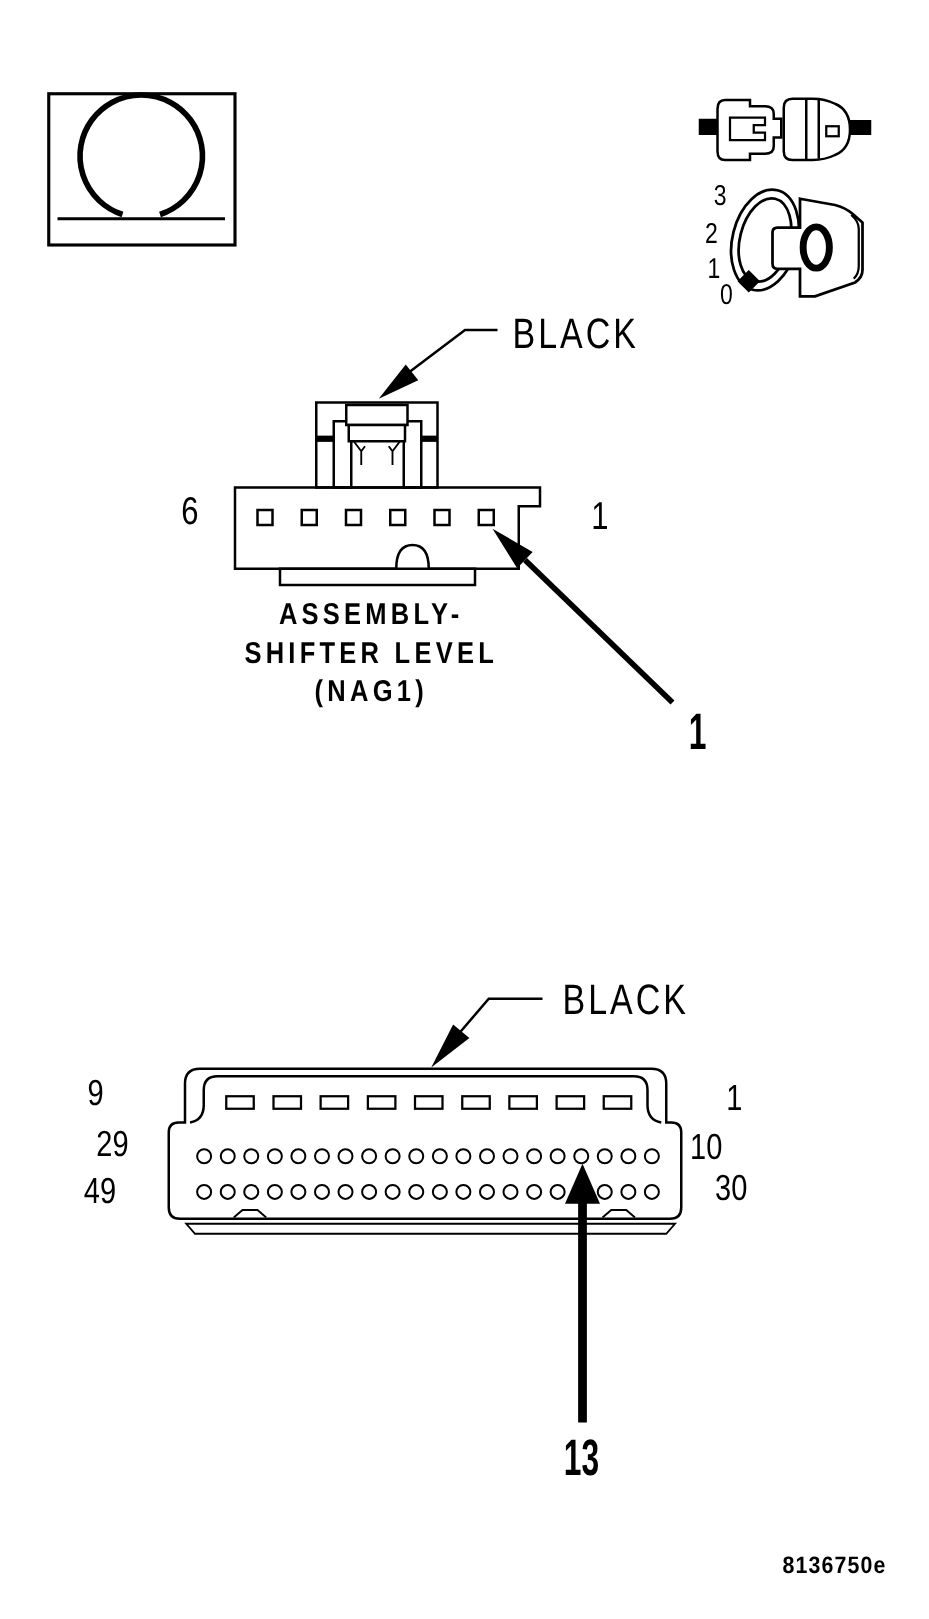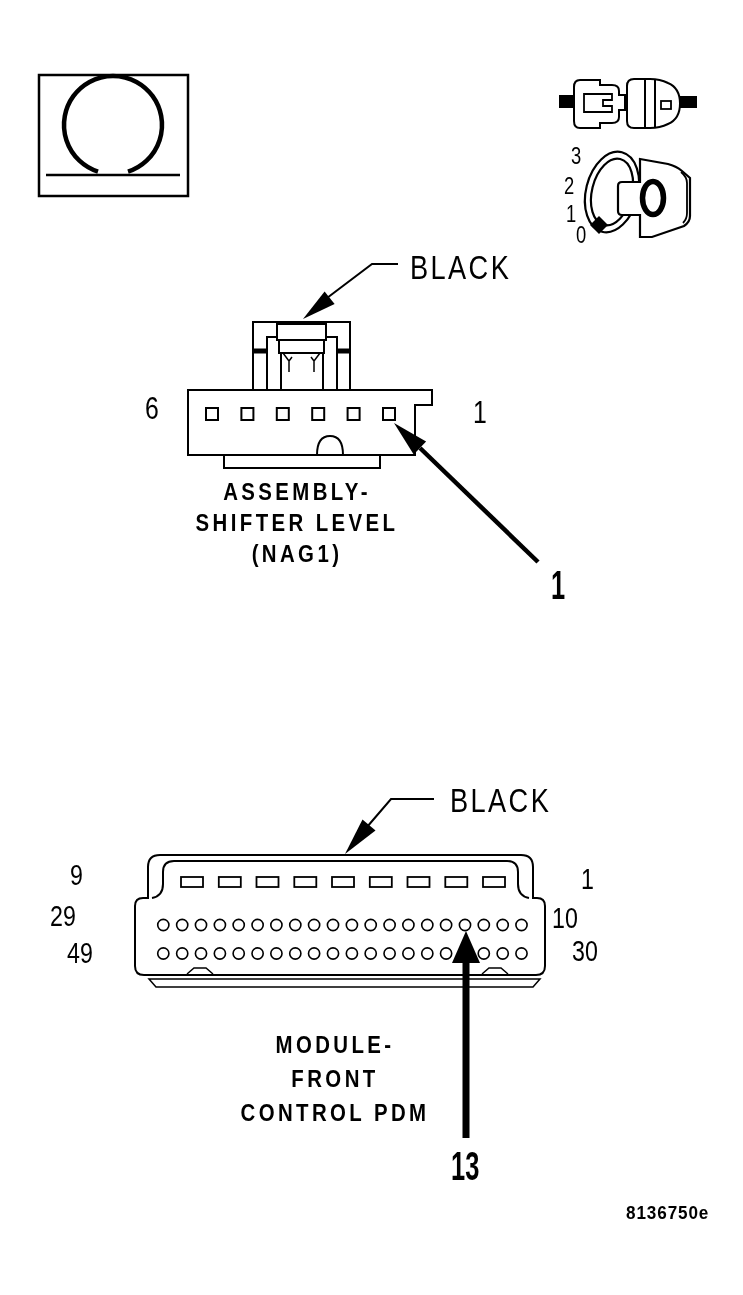--- a/index.html
+++ b/index.html
@@ -13,21 +13,21 @@
   .black-label{font-size:34px;letter-spacing:3px;font-weight:400;}
   .pin-num{font-size:29px;font-weight:400;}
   .pin-num-lg{font-size:31px;font-weight:400;}
   .callout{font-size:41px;font-weight:700;}
   .callout .cond{transform:scaleX(0.62);}
   .caption{position:absolute;text-align:center;font-weight:700;font-size:24px;letter-spacing:4px;}
   .caption .line{display:block;transform:scaleX(0.85);transform-origin:center top;}
   .cap-upper .line{height:31px;line-height:31px;}
   .cap-lower .line{height:34px;line-height:34px;}
   .dial-num{font-size:23px;font-weight:400;}
-  .part-num{font-size:19px;font-weight:700;letter-spacing:1px;}
+  .part-num{font-size:19px;font-weight:700;letter-spacing:1px;margin-top:40px;}
   .part-num .cond{transform:scaleX(0.9);}
 </style>
 </head>
 <body>
 
 <div class="canvas">
 
   <svg class="art" width="743" height="1295" viewBox="0 0 743 1295" fill="none" stroke="#000" stroke-width="2" stroke-linejoin="miter">
 
     <g>
@@ -184,30 +184,25 @@
     <span class="line">ASSEMBLY-</span>
     <span class="line">SHIFTER LEVEL</span>
     <span class="line">(NAG1)</span>
   </div>
 
   <div class="txt callout" style="left:551px;top:565px;"><span class="cond">1</span></div>
 
   <div class="txt black-label" style="left:450px;top:783px;"><span class="cond">BLACK</span></div>
 
   <div class="txt pin-num" style="left:70px;top:861px;"><span class="cond">9</span></div>
-  <div class="txt pin-num" style="left:50px;top:902px;"><span class="cond">29</span></div>
+  <div class="txt pin-num" style="left:77px;top:902px;"><span class="cond">29</span></div>
   <div class="txt pin-num" style="left:67px;top:939px;"><span class="cond">49</span></div>
 
   <div class="txt pin-num" style="left:581px;top:865px;"><span class="cond">1</span></div>
   <div class="txt pin-num" style="left:552px;top:904px;"><span class="cond">10</span></div>
   <div class="txt pin-num" style="left:572px;top:937px;text-align:right;"><span class="cond">30</span></div>
 
-  <div class="caption cap-lower" style="left:175px;top:1028px;width:320px;">
-    <span class="line">MODULE-</span>
-    <span class="line">FRONT</span>
-    <span class="line">CONTROL PDM</span>
-  </div>
 
   <div class="txt callout" style="left:451px;top:1146px;"><span class="cond">13</span></div>
 
   <div class="txt part-num" style="left:626px;top:1203px;"><span class="cond">8136750e</span></div>
 
 </div>
 
 </body></html>

